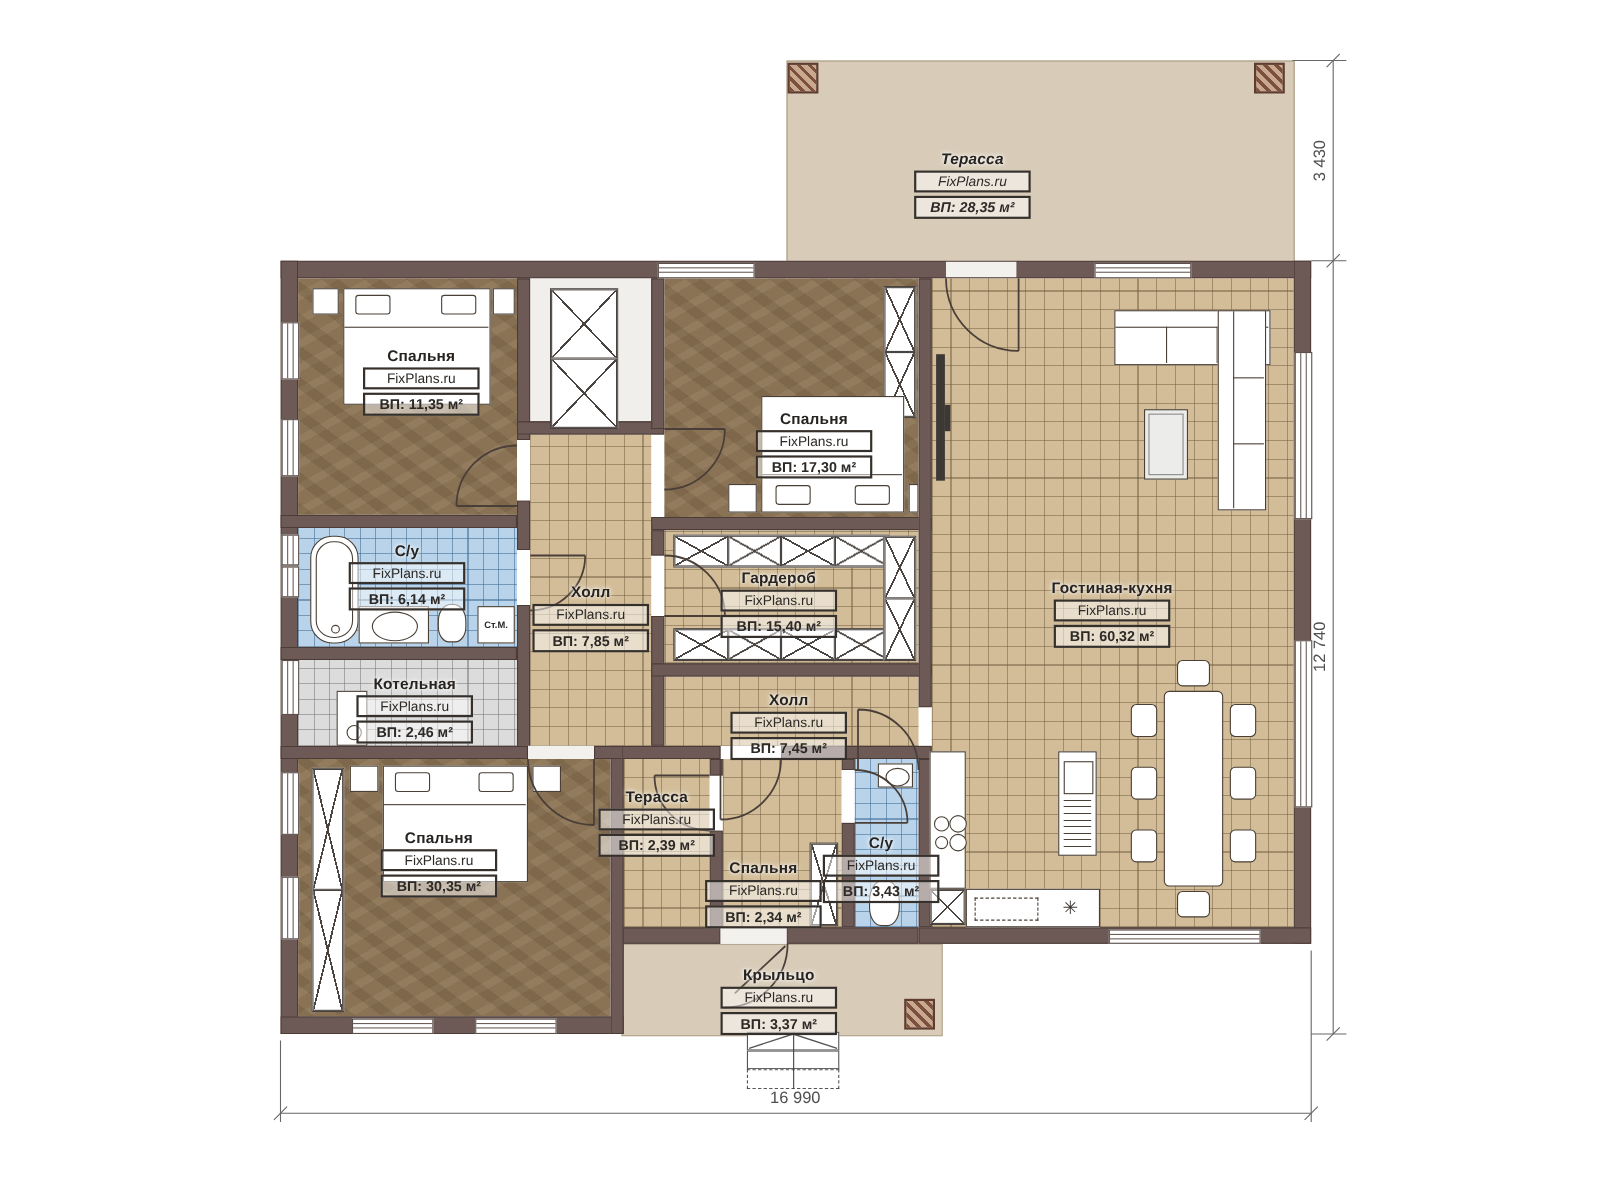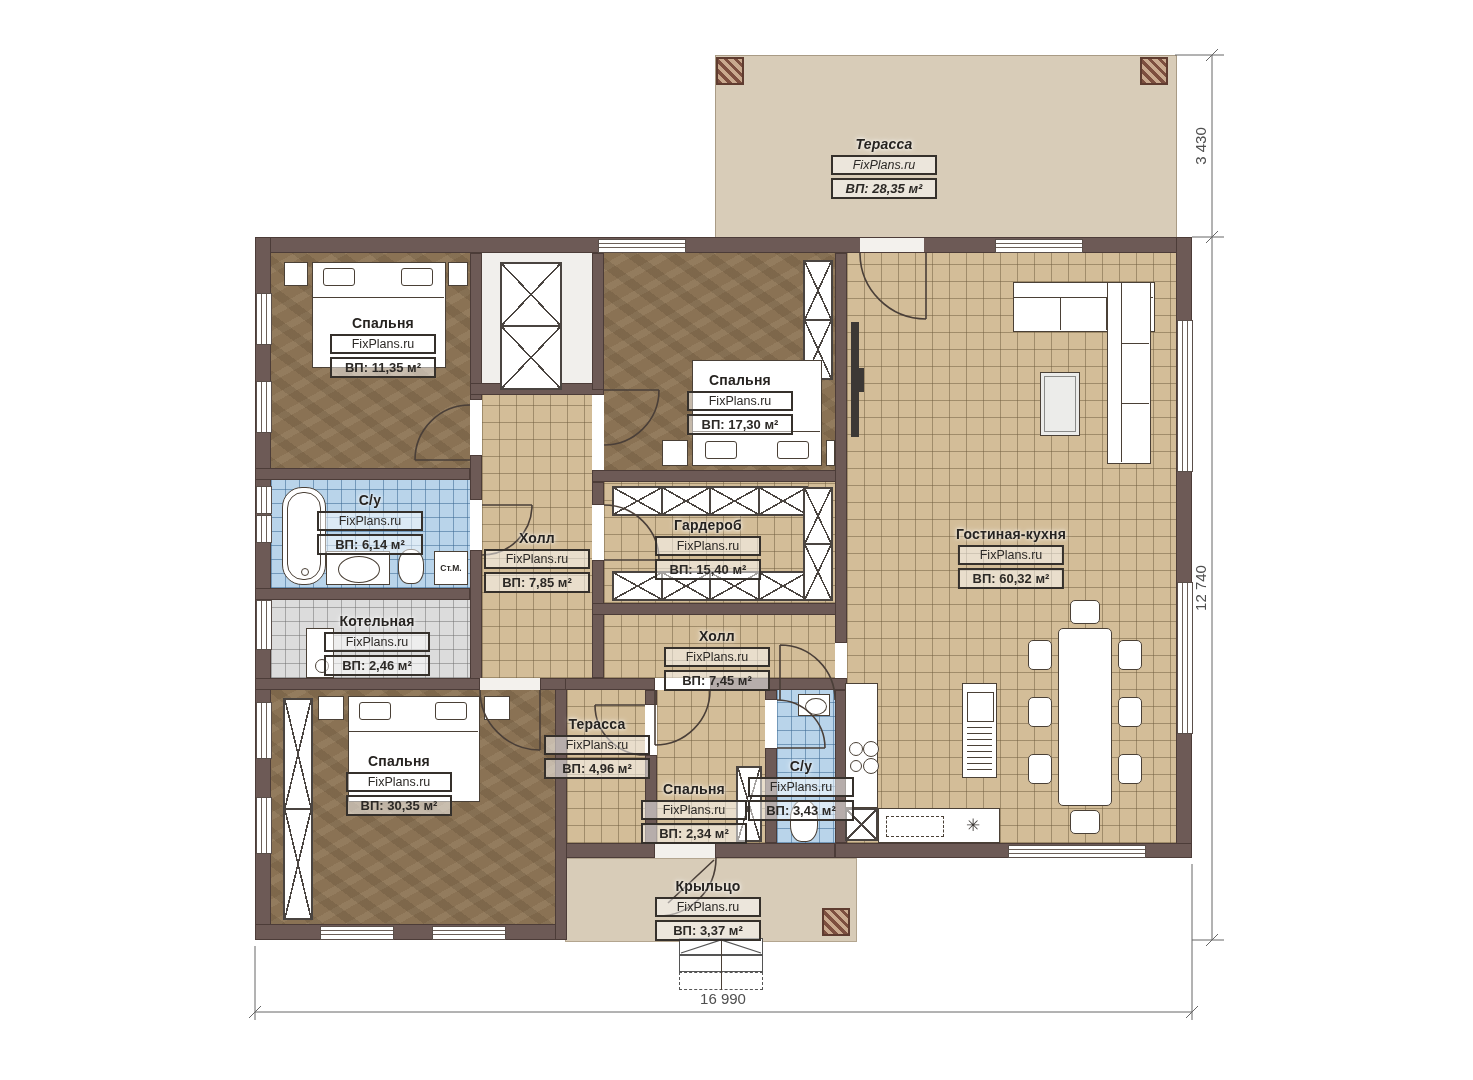--- a/index.html
+++ b/index.html
@@ -342,21 +342,21 @@
     <div class="rarea">ВП: 2,46 м²</div>
   </div>
   <div class="rlabel" style="left:717px;top:628px;">
     <div class="rname">Холл</div>
     <div class="rbrand">FixPlans.ru</div>
     <div class="rarea">ВП: 7,45 м²</div>
   </div>
   <div class="rlabel" style="left:597px;top:716px;">
     <div class="rname">Терасса</div>
     <div class="rbrand">FixPlans.ru</div>
-    <div class="rarea">ВП: 4,96 м²</div>
+    <div class="rarea">ВП: 2,39 м²</div>
   </div>
   <div class="rlabel" style="left:399px;top:753px;">
     <div class="rname">Спальня</div>
     <div class="rbrand">FixPlans.ru</div>
     <div class="rarea">ВП: 30,35 м²</div>
   </div>
   <div class="rlabel" style="left:694px;top:781px;">
     <div class="rname">Спальня</div>
     <div class="rbrand">FixPlans.ru</div>
     <div class="rarea">ВП: 2,34 м²</div>

